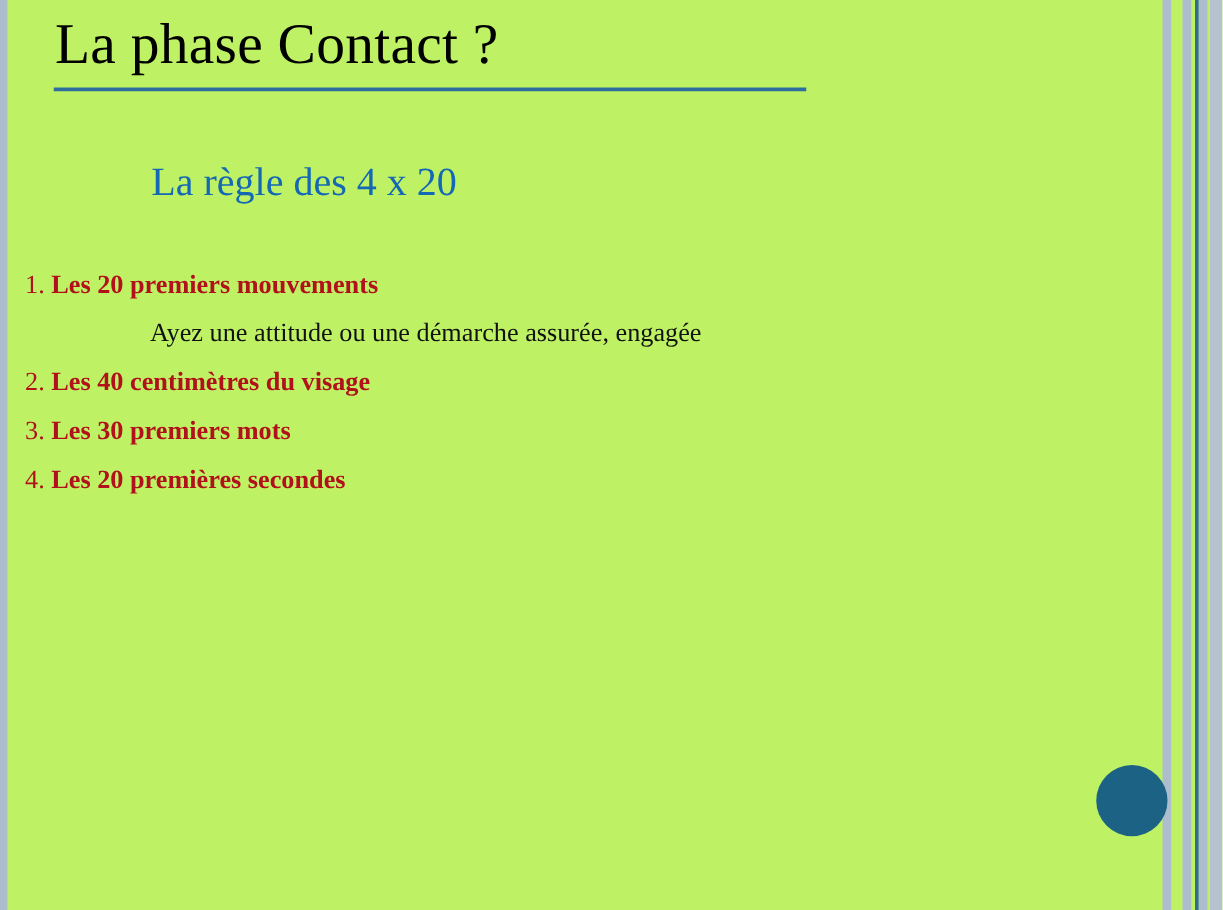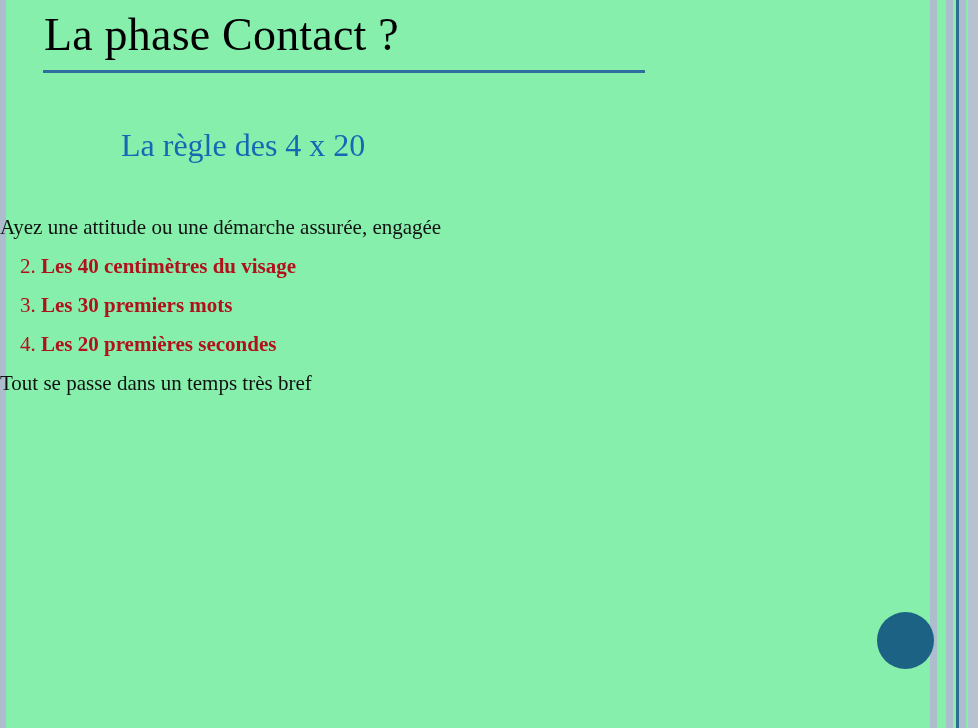--- a/index.html
+++ b/index.html
@@ -7,21 +7,21 @@
     padding: 0;
     background: #ffffff;
   }
   body {
     font-family: "Liberation Serif", "DejaVu Serif", serif;
   }
   .slide {
     position: relative;
     width: 978px;
     height: 728px;
-    background: #86efac;
+    background: #bef264;
     overflow: hidden;
   }
 
   
   .edge-left {
     position: absolute;
     left: 0px;
     top: 0px;
     width: 6px;
     height: 728px;
@@ -95,20 +95,21 @@
     font-weight: normal;
   }
   .item-head .head-text {
     font-weight: bold;
   }
   .item-sub {
     display: block;
     color: #111111;
     font-size: 21px;
     line-height: 39px;
+    padding-left: 120px;
     white-space: nowrap;
   }
 
   
   .deco-circle {
     position: absolute;
     left: 877px;
     top: 612px;
     width: 57px;
     height: 57px;
@@ -132,20 +133,24 @@
   </div>
 
   <div class="title">La phase Contact ?</div>
   <div class="title-rule"></div>
 
   <div class="subtitle">La règle des 4 x 20</div>
 
   <div class="list">
 
     <div class="item-group">
+      <div class="item-head">
+        <span class="num">1.</span>
+        <span class="head-text">Les 20 premiers mouvements</span>
+      </div>
       <div class="item-sub">Ayez une attitude ou une démarche assurée, engagée</div>
     </div>
 
     <div class="item-group">
       <div class="item-head">
         <span class="num">2.</span>
         <span class="head-text">Les 40 centimètres du visage</span>
       </div>
     </div>
 
@@ -154,20 +159,19 @@
         <span class="num">3.</span>
         <span class="head-text">Les 30 premiers mots</span>
       </div>
     </div>
 
     <div class="item-group">
       <div class="item-head">
         <span class="num">4.</span>
         <span class="head-text">Les 20 premières secondes</span>
       </div>
-      <div class="item-sub">Tout se passe dans un temps très bref</div>
     </div>
 
   </div>
 
   <div class="deco-circle"></div>
 
 </div>
 
 </body></html>

